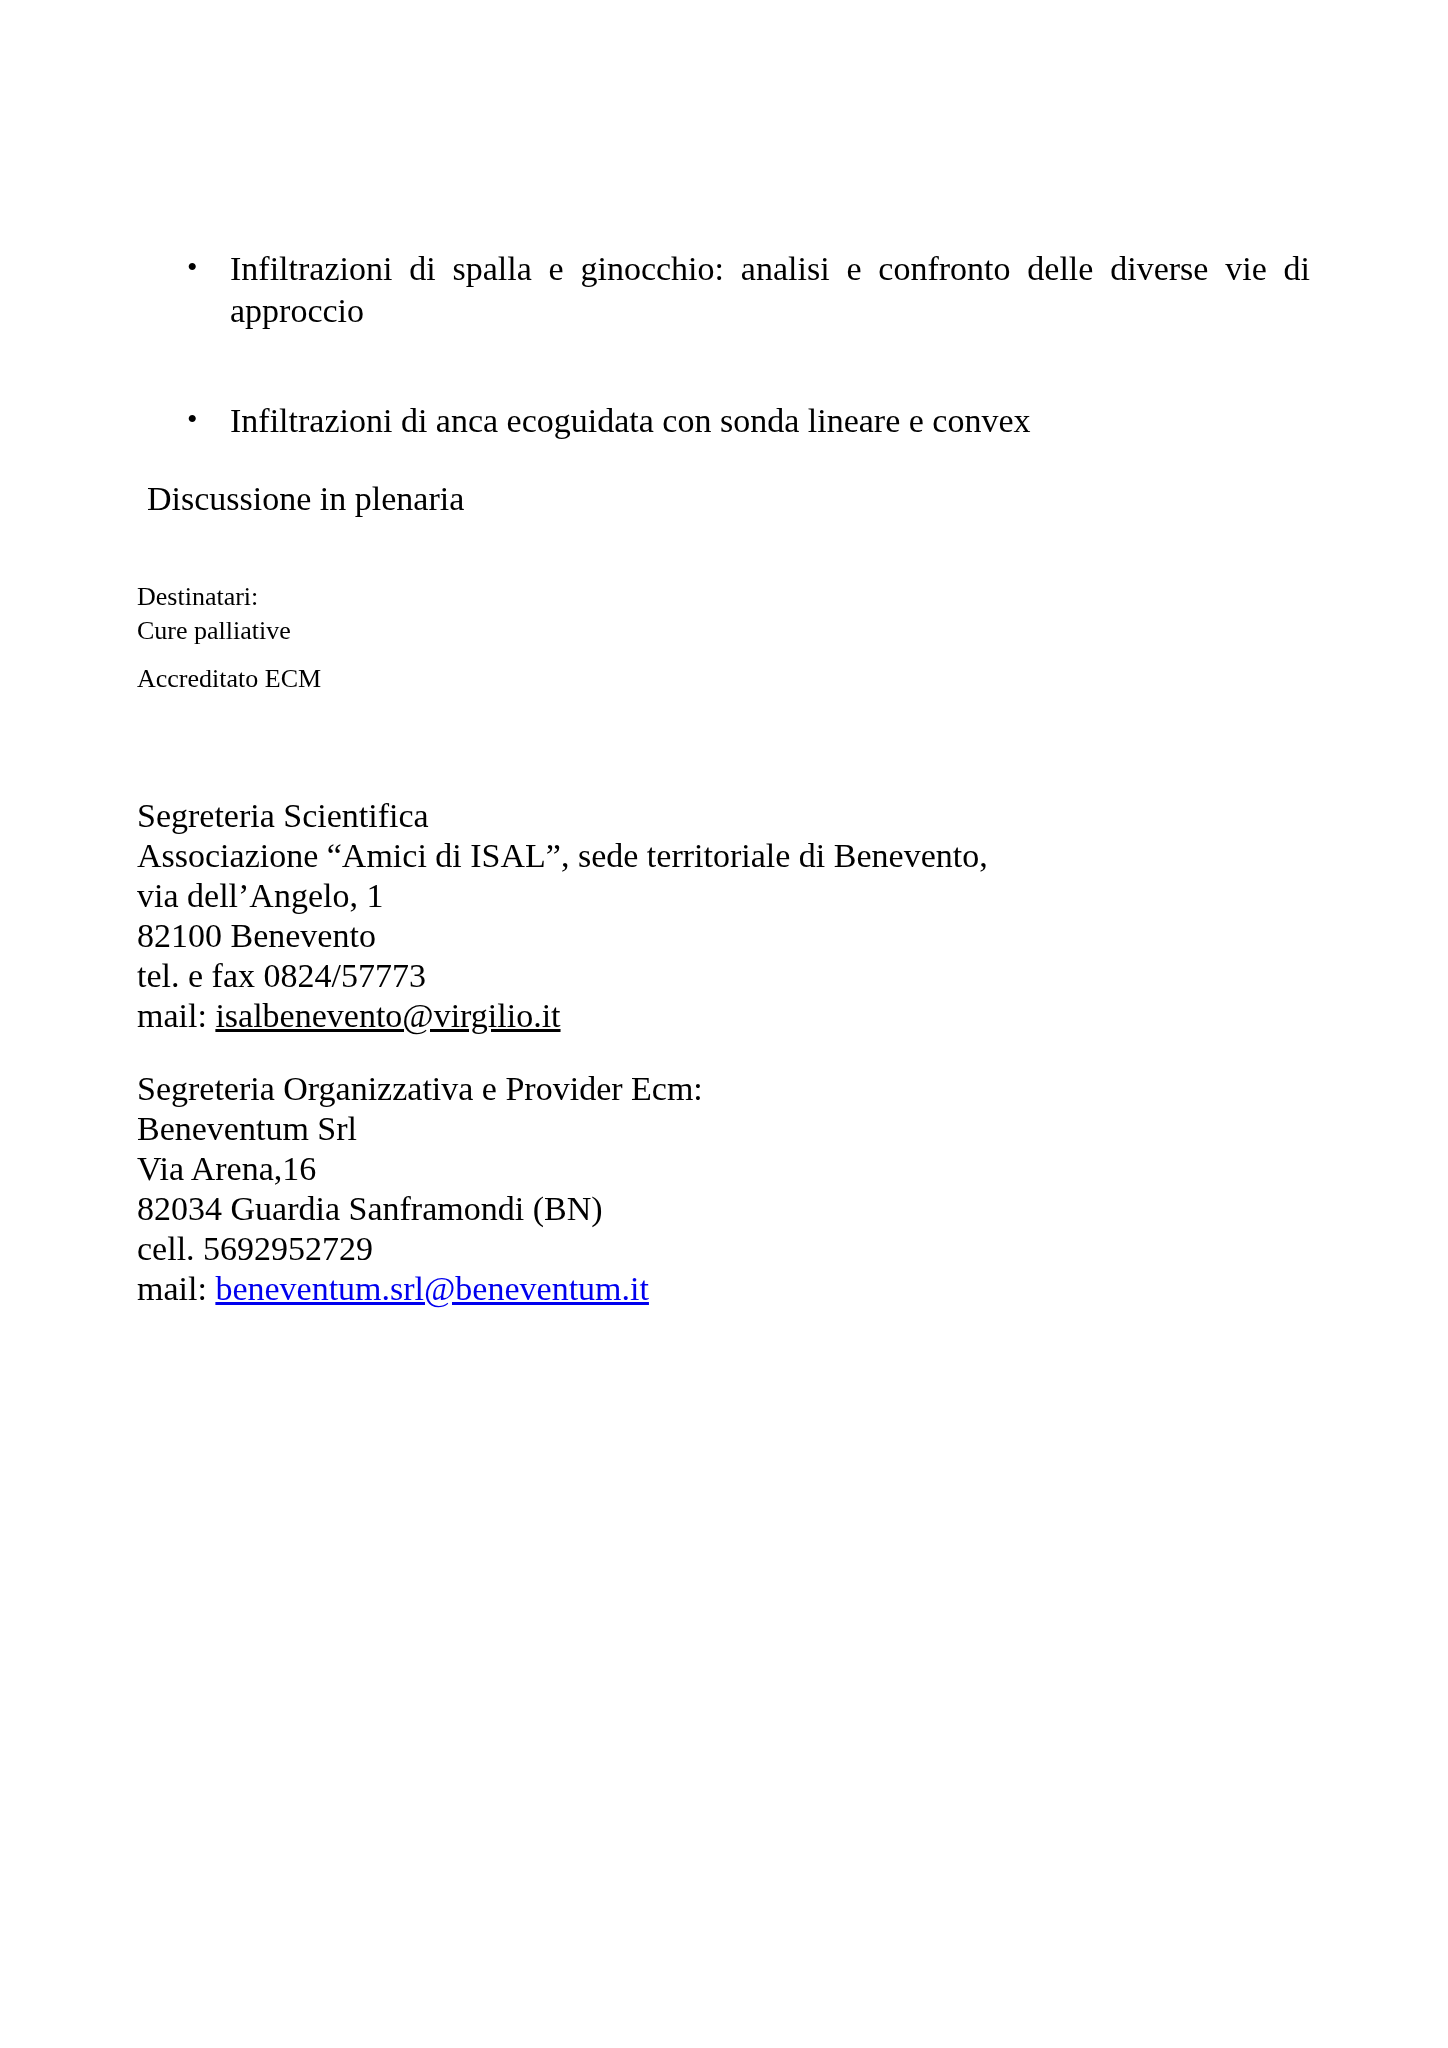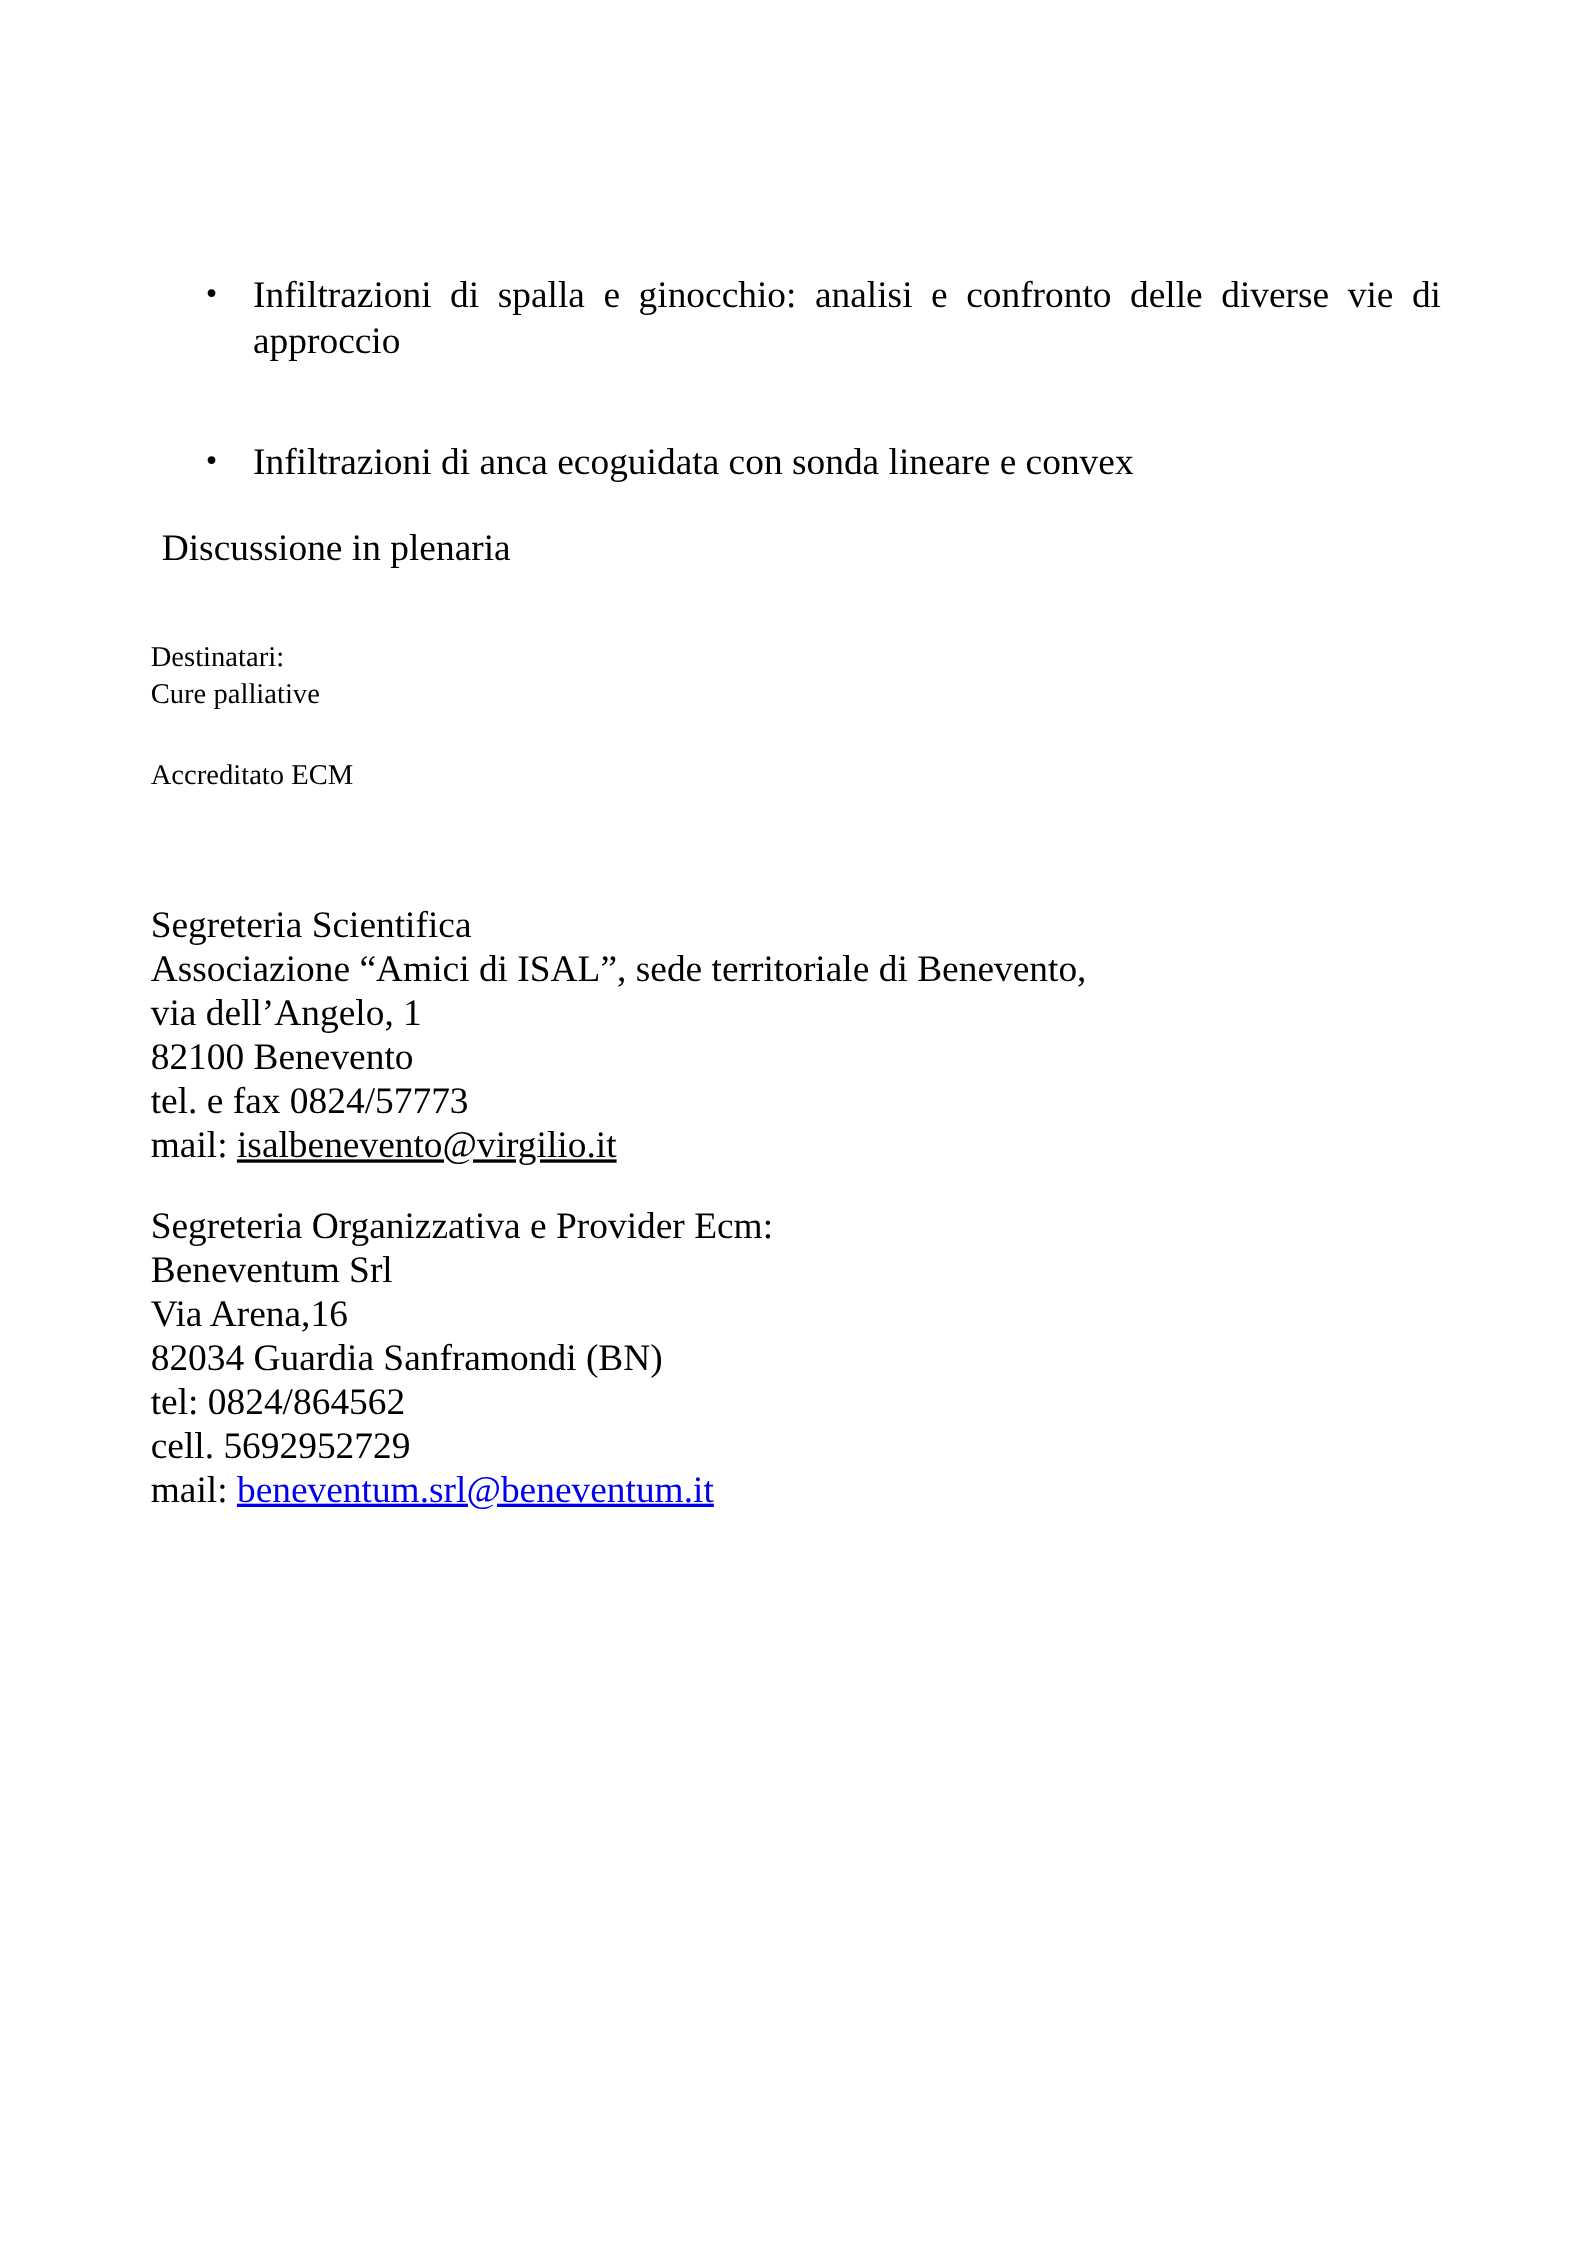--- a/index.html
+++ b/index.html
@@ -33,21 +33,21 @@
     font-size: 30px;
   }
   .bullet-line-justified {
     text-align: justify;
     text-align-last: justify;
   }
   .plenary-block { margin-top: 36px; padding-left: 10px; }
   
   .small-text { font-size: 26px; line-height: 34px; }
   .recipients-block { margin-top: 60px; }
-  .ecm-block { margin-top: 40px; }
+  .ecm-block { margin-top: 14px; }
   
   .secretariat { font-size: 34px; line-height: 40px; }
   .scientific-block { margin-top: 100px; }
   .organizing-block { margin-top: 33px; }
   .sec-title { font-weight: normal; }
   .mail-prefix { white-space: pre-wrap; }
   a.mail-link { text-decoration: underline; font-family: Liberation Serif, serif; }
   a.mail-link.black { color: #000000; }
   a.mail-link.blue { color: #0000ee; }
 </style>
@@ -93,20 +93,19 @@
     <div>
       <span class="mail-prefix">mail: </span><a href="#" class="mail-link black" style="color: rgb(0, 0, 0);">isalbenevento@virgilio.it</a>
     </div>
   </div>
 
   <div class="organizing-block secretariat">
     <div class="sec-title">Segreteria Organizzativa e Provider Ecm:</div>
     <div>Beneventum Srl</div>
     <div>Via Arena,16</div>
     <div>82034 Guardia Sanframondi (BN)</div>
-    <div>tel: 0824/864562</div>
     <div>cell. 5692952729</div>
     <div>
       <span class="mail-prefix">mail: </span><a href="#" class="mail-link blue" style="color: rgb(0, 0, 238);">beneventum.srl@beneventum.it</a>
     </div>
   </div>
 
 </div>
 
 </body></html>

